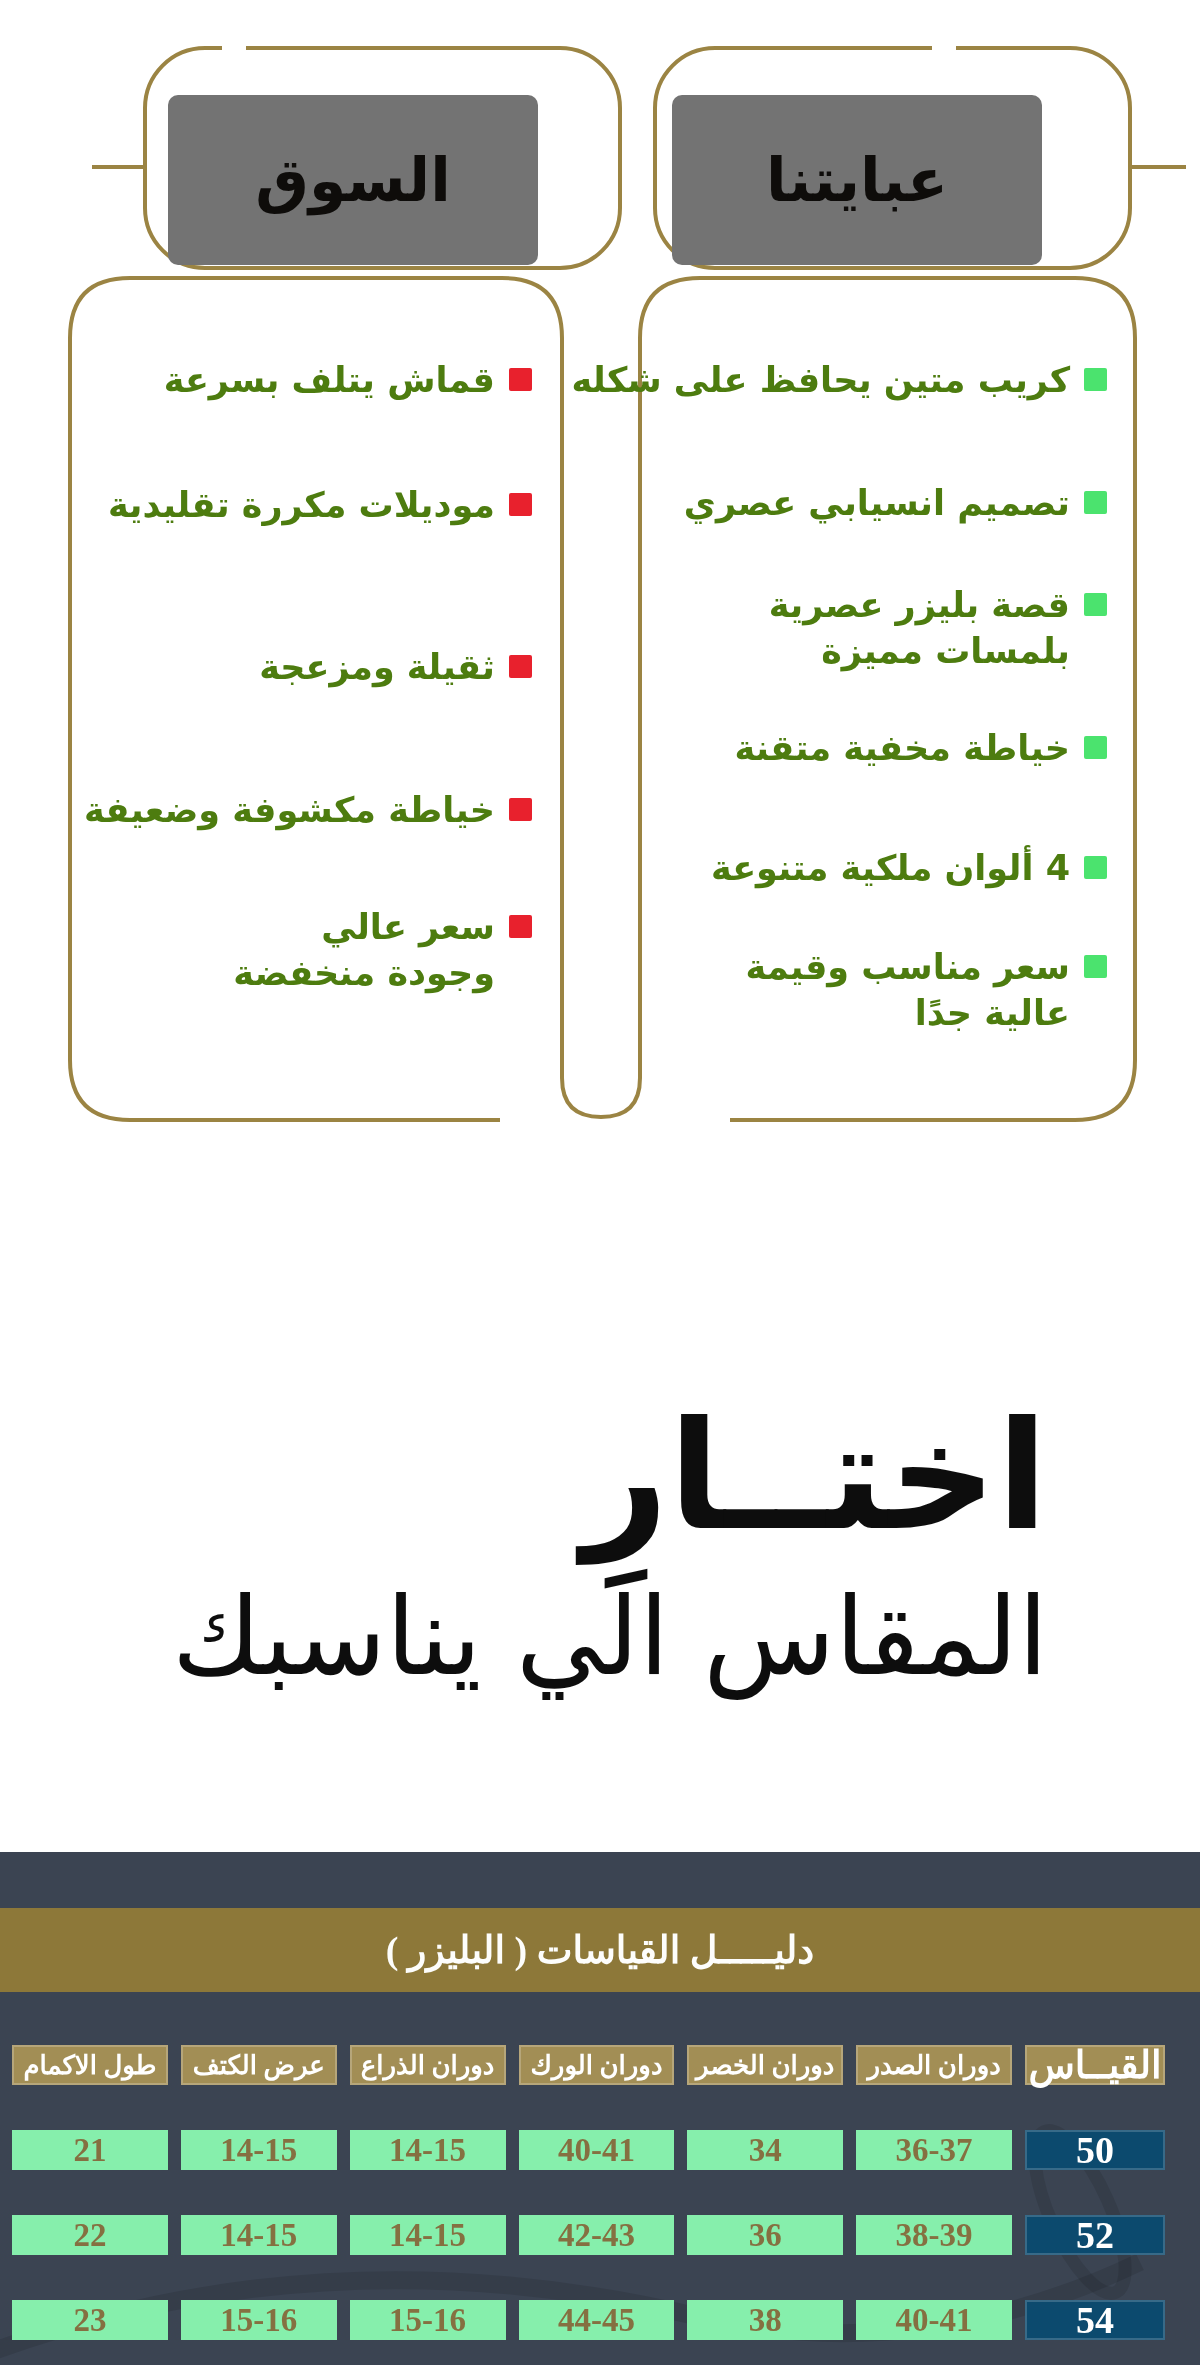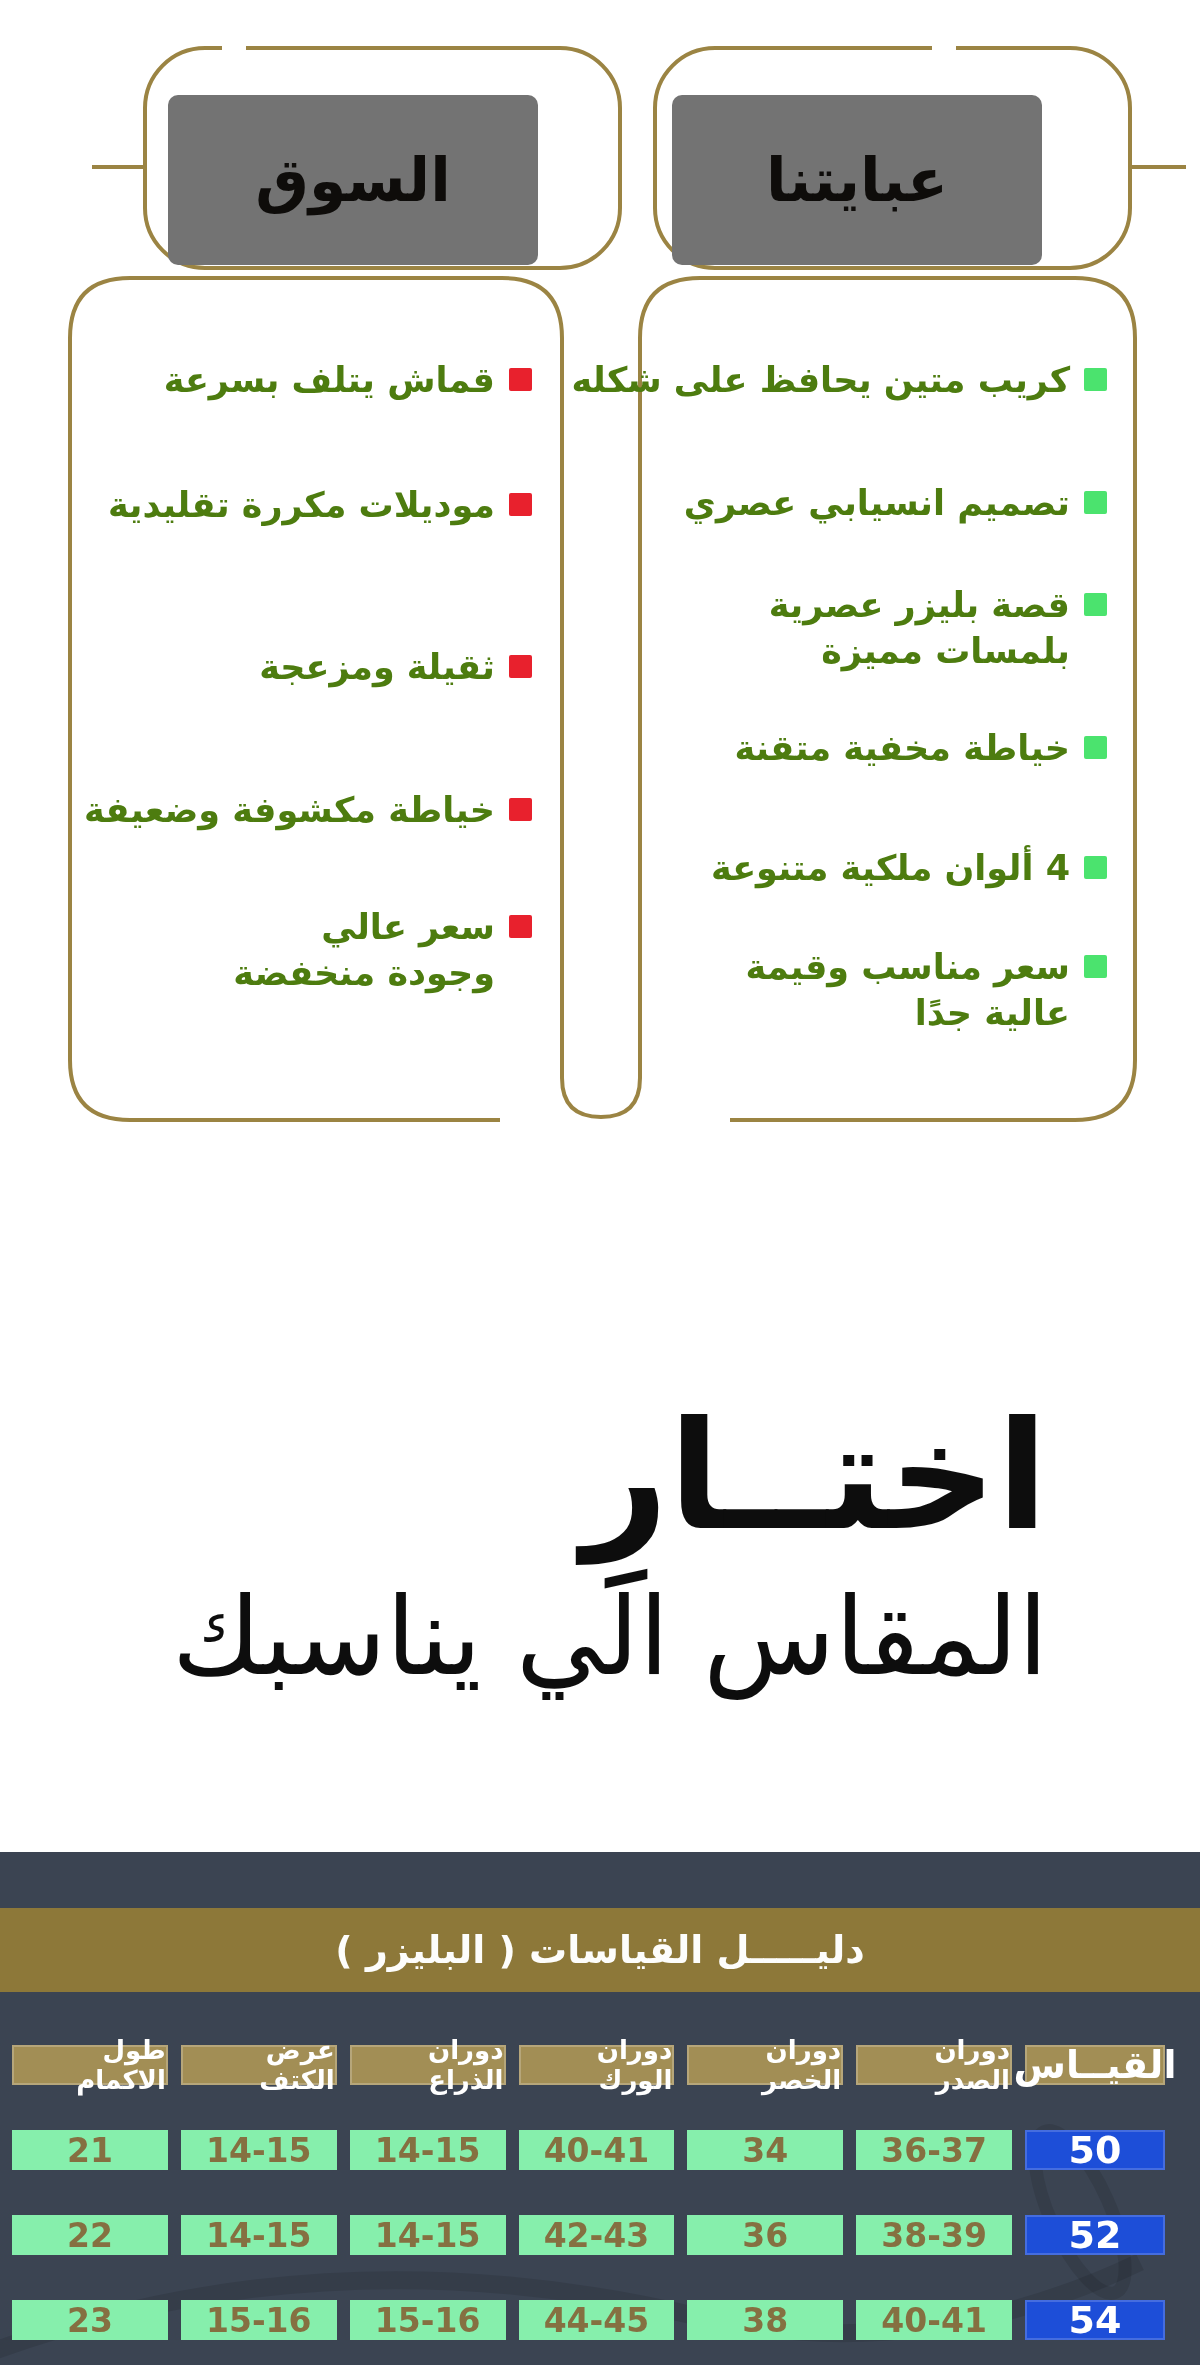--- a/index.html
+++ b/index.html
@@ -32,21 +32,21 @@
   .our-col .cmp-item{right:93px;}
   
   .market-col .cmp-item{right:668px;}
   
   .headline{position:absolute;top:1390px;left:0;width:1048px;text-align:right;color:#0d0d0d;}
   .headline-l1{font-size:150px;font-weight:800;line-height:1.15;margin:0;}
   .headline-l2{font-size:108px;font-weight:400;line-height:1.25;margin:6px 0 0 0;padding-left:12px;}
   
   .size-guide{
     position:absolute;top:1852px;left:0;width:1200px;height:513px;
-    background:#3B4452;overflow:hidden;
+    background:#3B4452;overflow:hidden;font-family:Liberation Serif, serif;
   }
   .watermark{position:absolute;top:0;left:0;}
   .banner{
     position:absolute;top:56px;left:0;width:1200px;height:84px;background:#8D7839;
     display:flex;align-items:center;justify-content:center;
   }
   .banner-title{font-size:38px;font-weight:700;color:#fdfdfb;}
   .grid-row{
     position:absolute;left:12px;width:1153px;
     display:grid;grid-template-columns:140px repeat(6,1fr);gap:13px;direction:rtl;
@@ -57,21 +57,21 @@
   .row-2{top:448px;}
   .cell{
     height:40px;display:flex;align-items:center;justify-content:center;
     box-sizing:border-box;
   }
   .hdr-cell{
     background:#A28E55;color:#ffffff;font-weight:700;font-size:26px;
     border:2px solid rgba(255,255,255,0.22);
   }
   .hdr-cell.size-hdr{font-size:38px;}
-  .size-cell{background:#1d4ed8;color:#ffffff;font-weight:700;font-size:38px;
+  .size-cell{background:#0c4a6e;color:#ffffff;font-weight:700;font-size:38px;
     border:2px solid rgba(255,255,255,0.18);text-align:center;}
   .data-cell{
     background:#86efac;color:#857041;font-weight:700;font-size:33px;direction:ltr;
   }
 </style>
 </head>
 <body>
 
 <div class="canvas">
 

